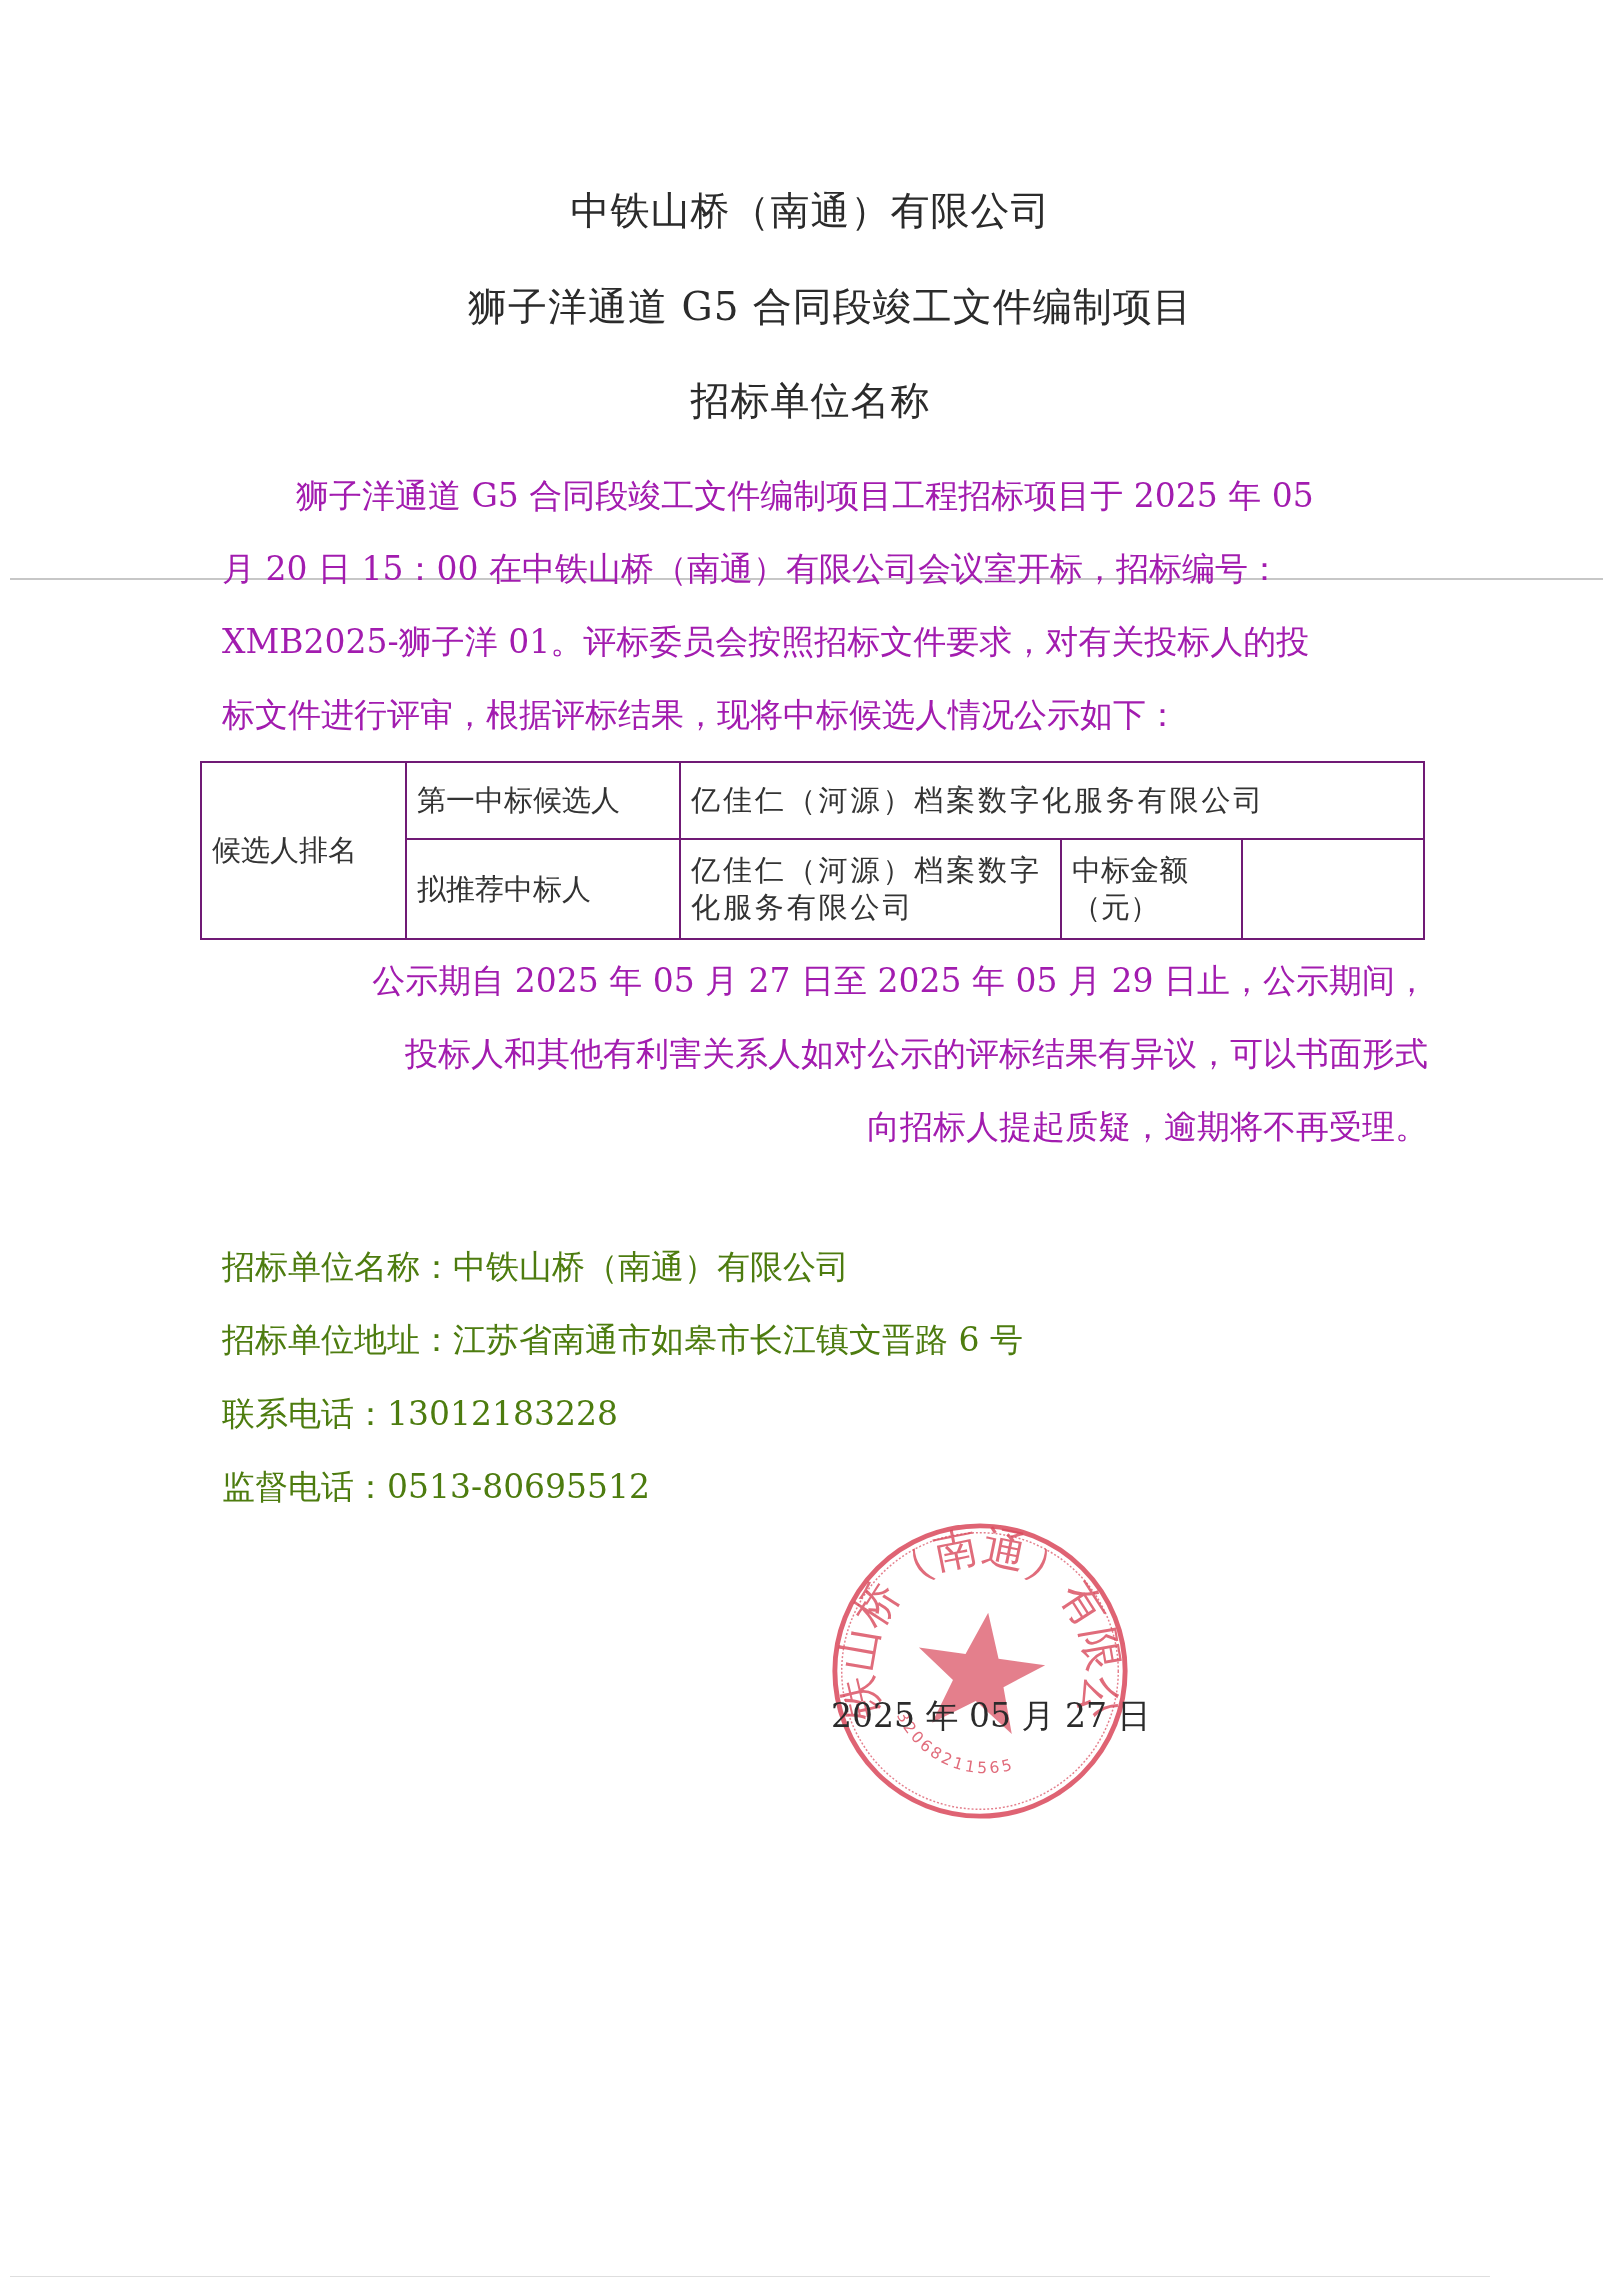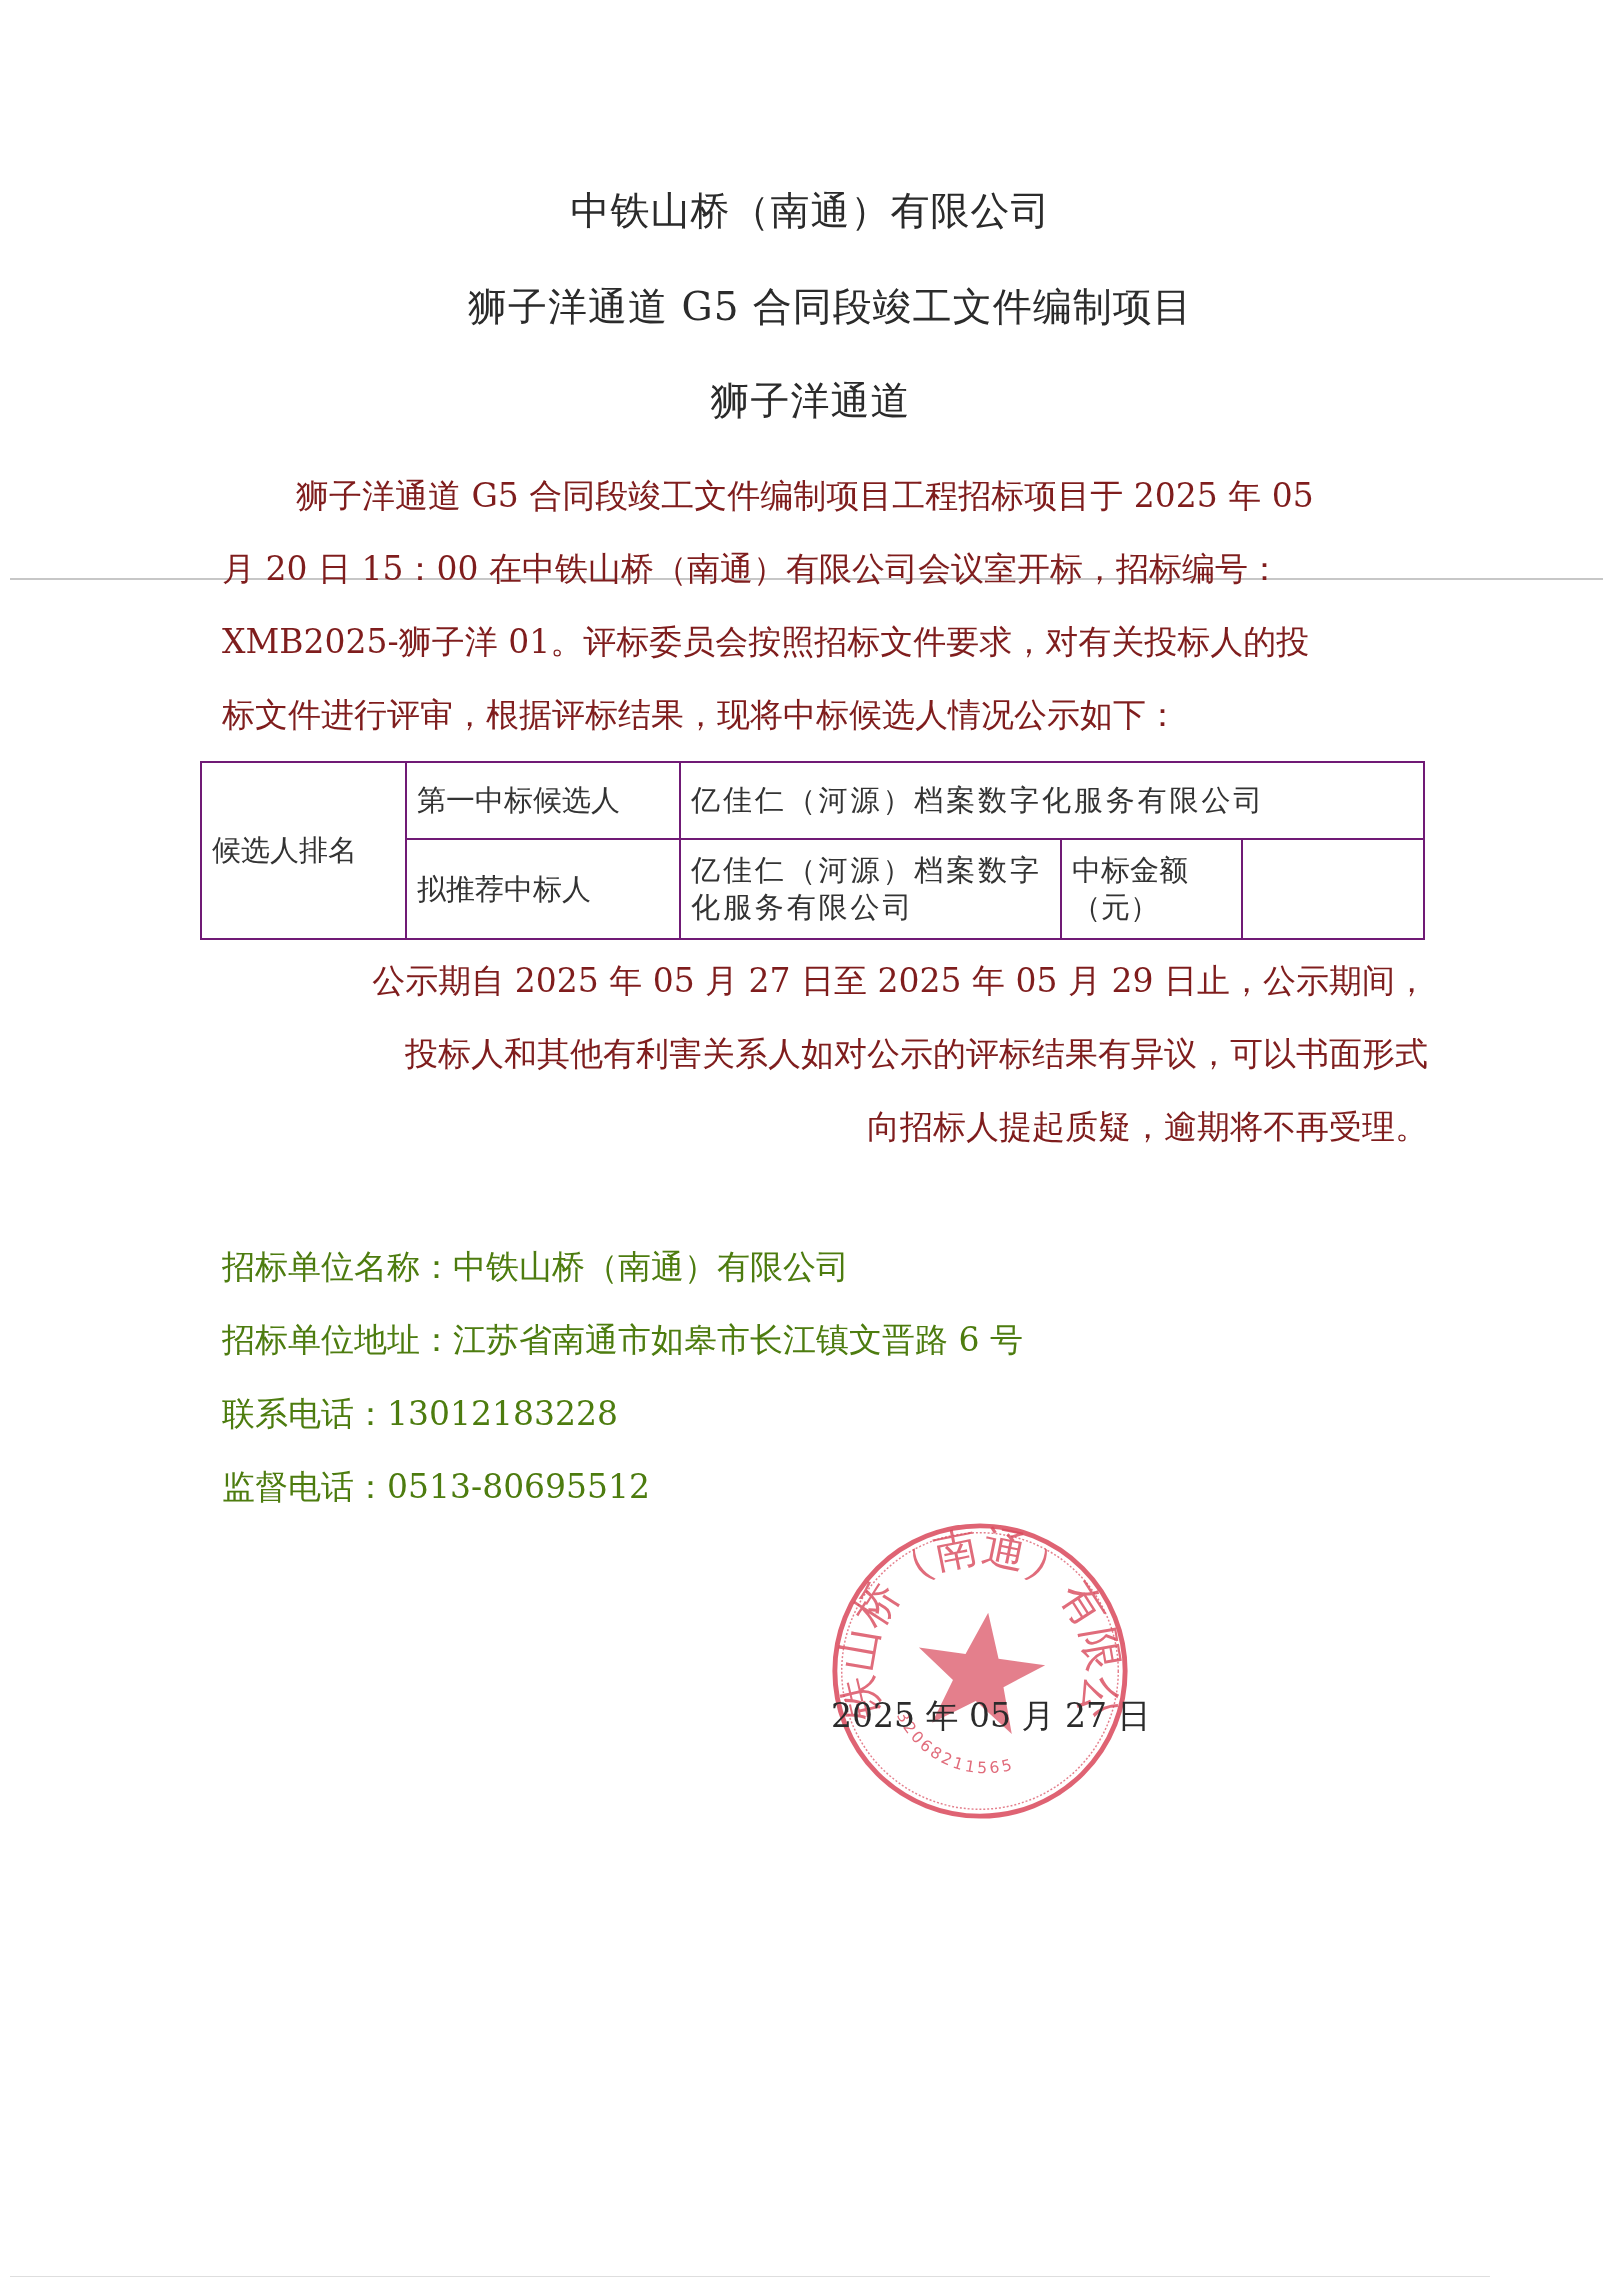--- a/index.html
+++ b/index.html
@@ -19,21 +19,21 @@
   .title {
     position: absolute; left: 0; width: 1621px; text-align: center;
     font-size: 39px; letter-spacing: 1px; color: #2b2b2b;
   }
   .t1 { top: 184px; }
   .t2 { top: 280px; margin-left: 20px; }
   .t3 { top: 374px; }
 
   .para {
     position: absolute; left: 222px; width: 1206px;
-    font-size: 33px; line-height: 73px; color: #7f1d1d;
+    font-size: 33px; line-height: 73px; color: #a21caf;
   }
   .para .line { display: block; white-space: nowrap; }
   .para .indent { padding-left: 74px; }
   .p1 { top: 459px; }
   .p2 { top: 944px; text-align: right; }
 
   table.result {
     position: absolute; left: 200px; top: 761px;
     width: 1224px; height: 167px;
     border-collapse: collapse; table-layout: fixed;
@@ -64,21 +64,21 @@
 </style>
 </head>
 <body>
 
 <div class="page">
 
   <div class="scan-line top"></div>
 
   <div class="title t1">中铁山桥（南通）有限公司</div>
   <div class="title t2">狮子洋通道 G5 合同段竣工文件编制项目</div>
-  <div class="title t3">狮子洋通道</div>
+  <div class="title t3">招标单位名称</div>
 
   <div class="para p1">
     <span class="line indent">狮子洋通道 G5 合同段竣工文件编制项目工程招标项目于 2025 年 05</span>
     <span class="line">月 20 日 15：00 在中铁山桥（南通）有限公司会议室开标，招标编号：</span>
     <span class="line">XMB2025-狮子洋 01。评标委员会按照招标文件要求，对有关投标人的投</span>
     <span class="line">标文件进行评审，根据评标结果，现将中标候选人情况公示如下：</span>
   </div>
 
   <table class="result">
     <colgroup>

